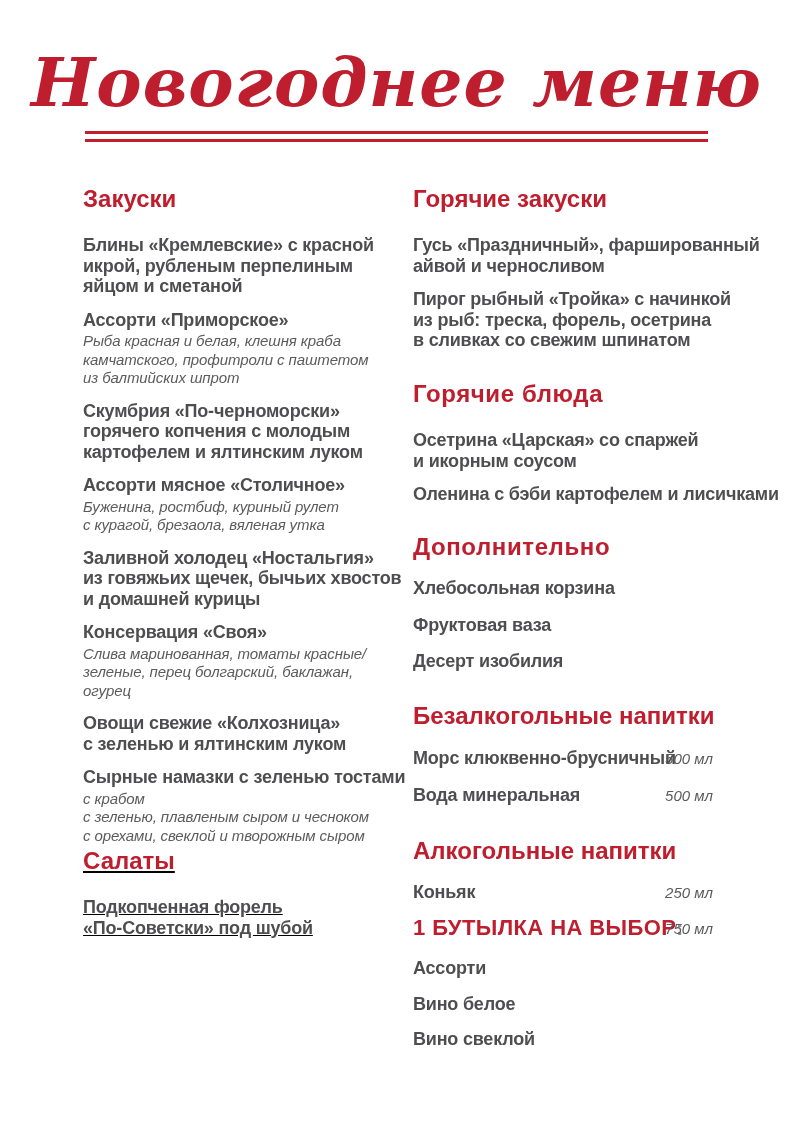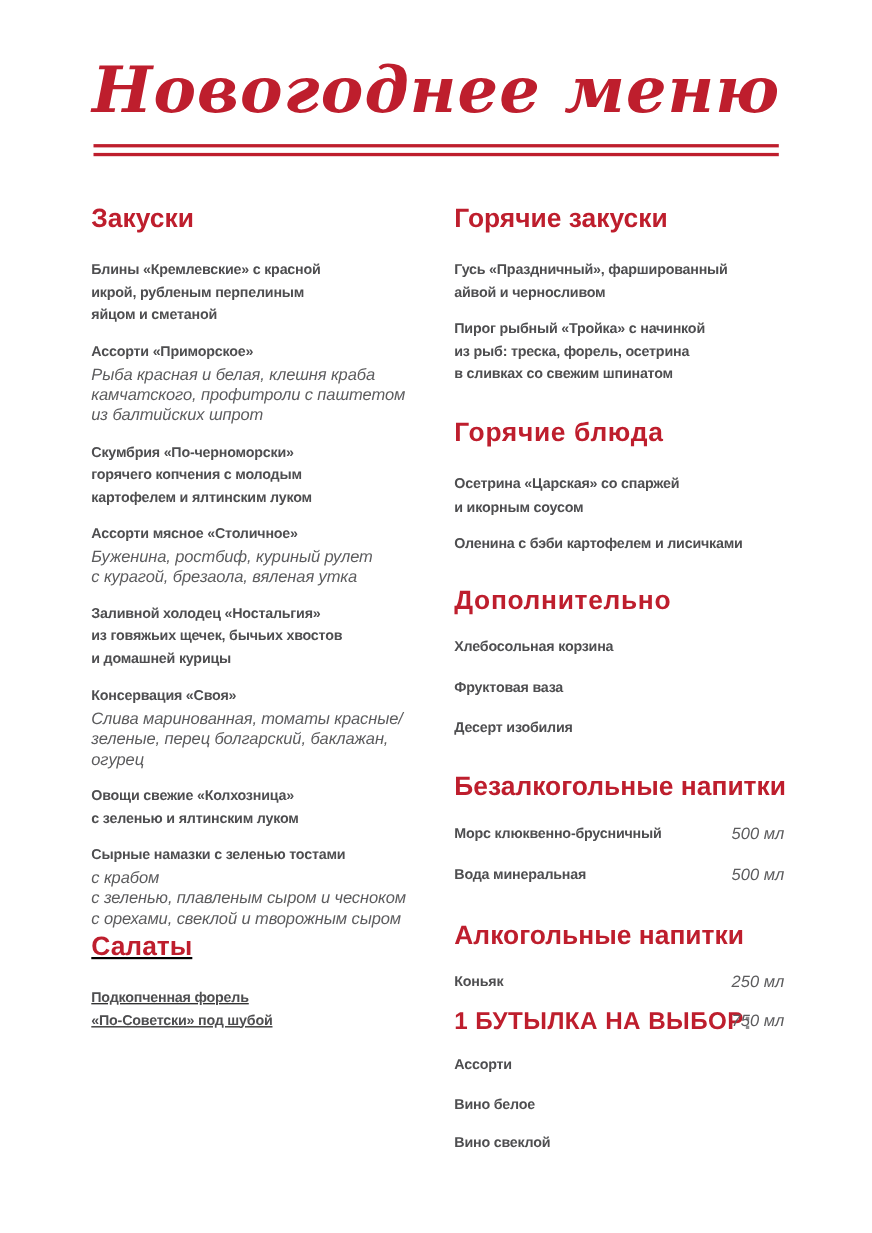--- a/index.html
+++ b/index.html
@@ -19,21 +19,21 @@
     background:#ffffff;
     overflow:hidden;
   }
   .menu-title{
     position:absolute;
     top:36px;left:0;width:793px;
     text-align:center;
     font-family:"DejaVu Serif", serif;
     font-style:italic;
     font-weight:bold;
-    font-size:58px;
+    font-size:68px;
     line-height:92px;
     letter-spacing:1px;
     color:var(--red);
     z-index:2;
     margin:0;
   }
   .title-rule{
     position:absolute;
     top:131px;left:85px;
     width:623px;height:5px;
@@ -63,21 +63,21 @@
   #sec-soft-drinks .section-title{margin-bottom:18px;}
 
   .item{position:relative;margin-bottom:13px;}
   #sec-salads .item{margin-bottom:8px;}
   #sec-additional .item,
   #sec-soft-drinks .item{margin-bottom:16px;}
   #sec-alcohol .item{margin-bottom:15px;}
   #sec-alcohol .item.choice-item{margin-top:2px;margin-bottom:20px;}
 
   .item-name{
-    font-size:13px;
+    font-size:18px;
     font-weight:bold;
     color:var(--name);
     line-height:20.5px;
     letter-spacing:-0.2px;
     white-space:nowrap;
   }
   .item-desc{
     font-size:15px;
     font-style:italic;
     color:var(--desc);

